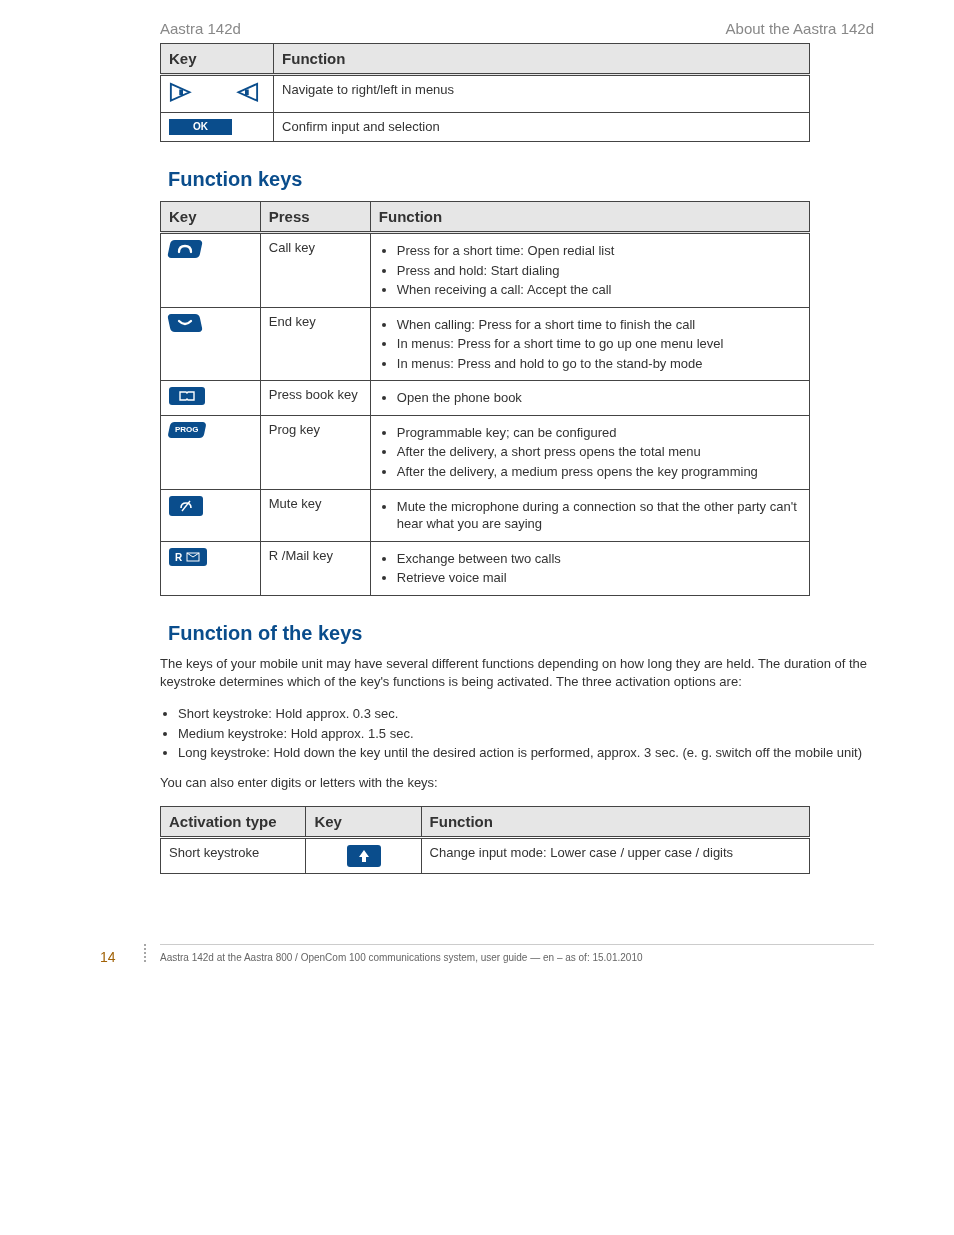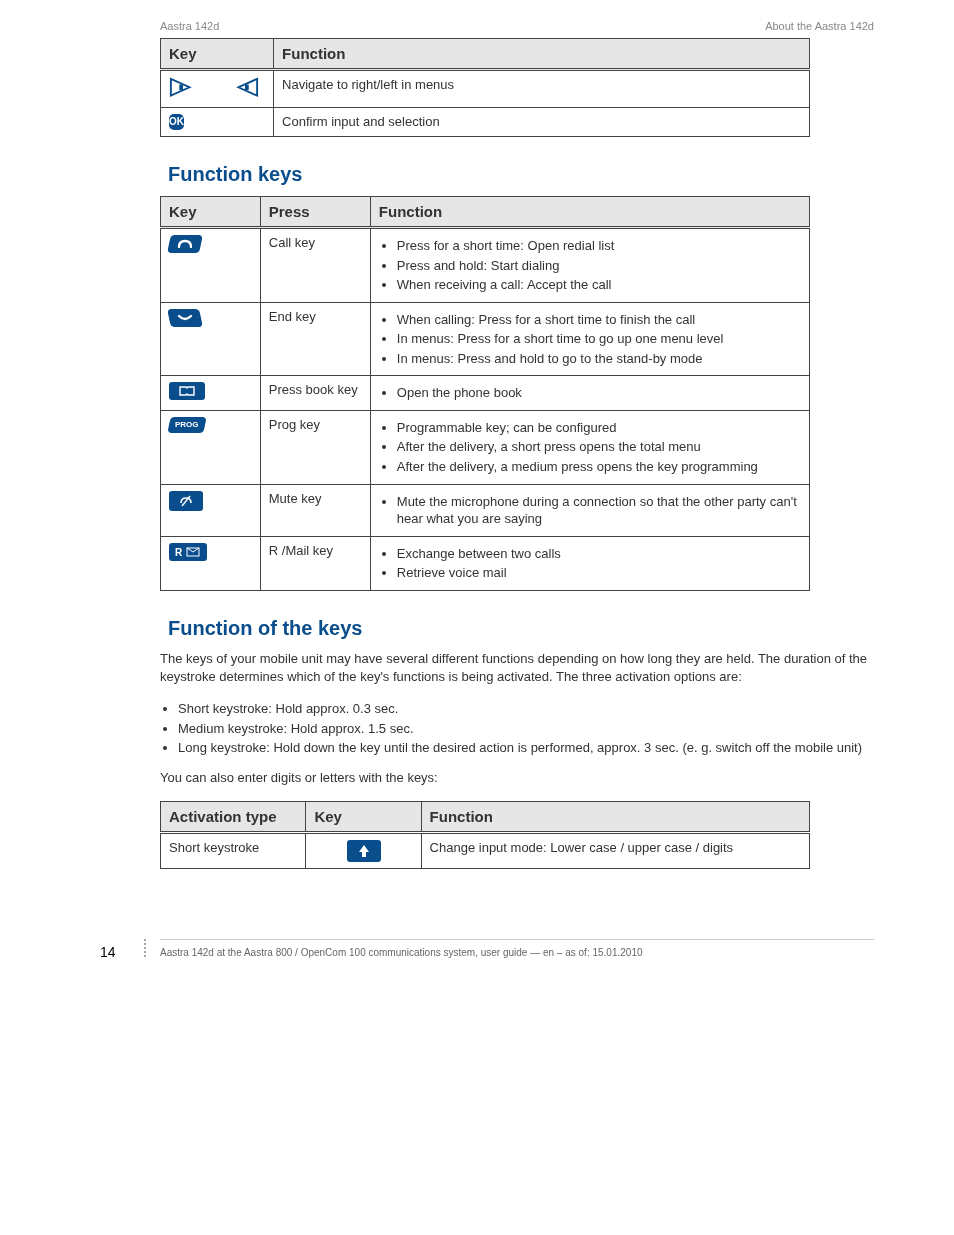--- a/index.html
+++ b/index.html
@@ -66,22 +66,22 @@
     background: #0a4d8c;
     color: #fff;
     font-size: 10px;
     font-weight: bold;
     line-height: 1;
     vertical-align: middle;
     text-align: center;
   }
   .key svg { display: block; }
   .key-ok {
-    padding: 3px 0;
-    border-radius: 5px;
+    padding: 3px 24px;
+    border-radius: 0;
   }
   .key-rect {
     padding: 4px 10px;
     border-radius: 3px;
   }
   .nav-pair { display: inline-flex; gap: 34px; align-items: center; }
   .nav-arrow {
     display: inline-block;
     width: 28px; height: 22px;
   }
@@ -93,42 +93,42 @@
     border-top: 1px solid #ccc;
     padding-top: 6px;
     display: flex;
     align-items: flex-start;
   }
   .footer-page {
     position: absolute;
     left: -60px;
     top: 4px;
     font-size: 14px;
-    color: #000000;
+    color: #a16207;
   }
   .footer-dots {
     position: absolute;
     left: -16px;
     top: -1px;
     width: 4px;
     height: 18px;
     display: flex;
     flex-direction: column;
     justify-content: space-between;
   }
   .footer-dots span {
     display: block;
     width: 2px; height: 2px;
     background: #888;
     border-radius: 50%;
   }
   .footer-text { line-height: 1.3; }
   .page-header {
     margin: -10px 0 6px 0;
-    font-size: 11px;
+    font-size: 15px;
     color: #888;
   }
   .page-header .ch {
     float: right;
   }
 </style>
 </head>
 <body>
 
 <div class="page-header">

